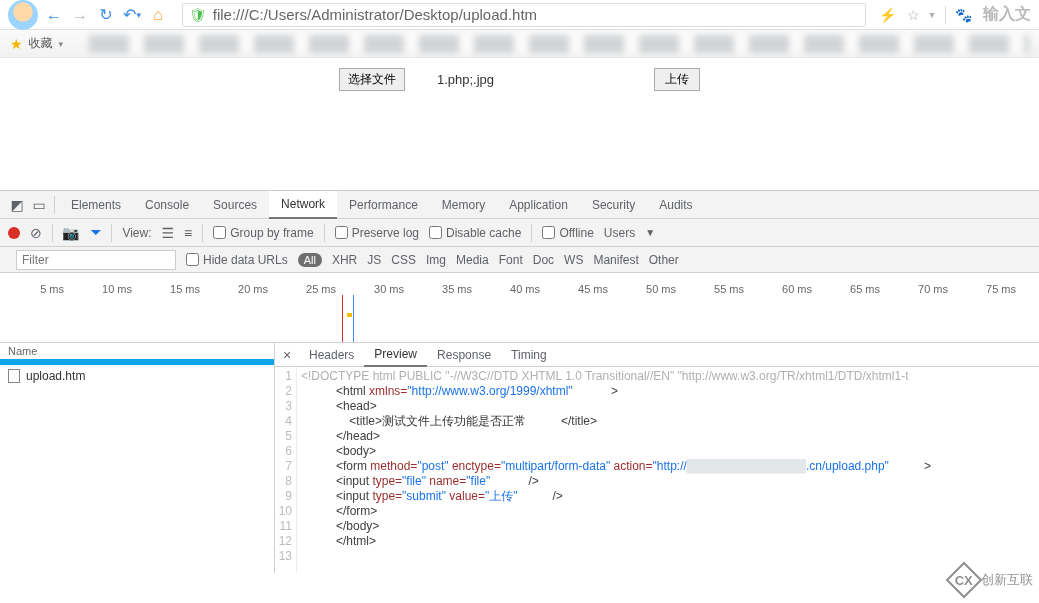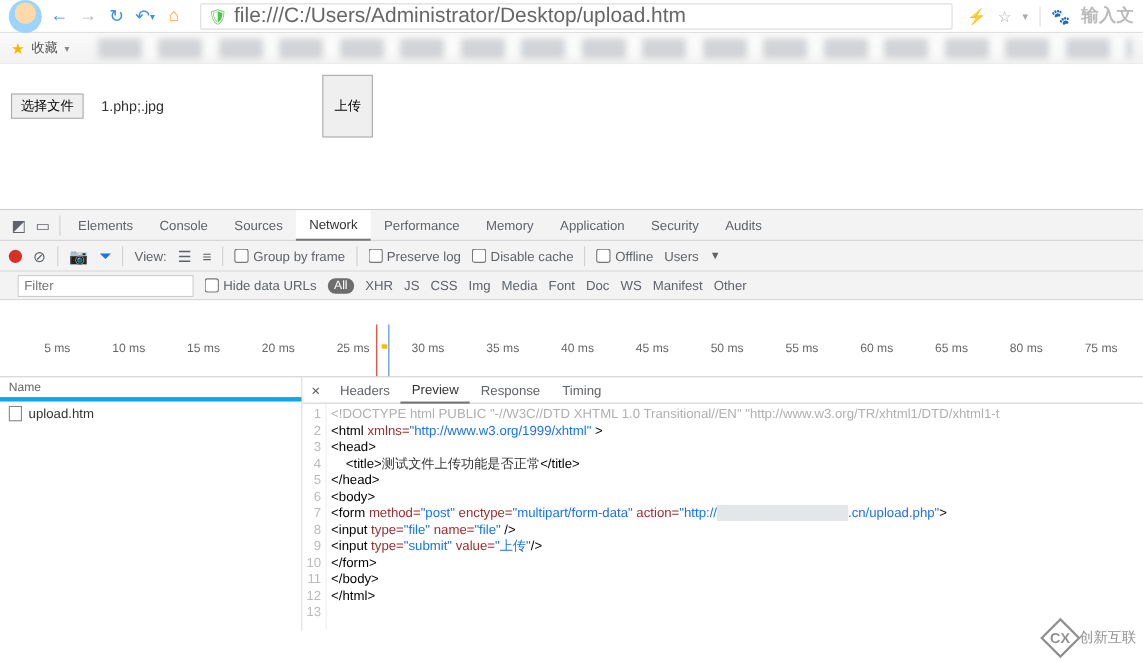--- a/index.html
+++ b/index.html
@@ -6,36 +6,36 @@
 body { width: 1039px; height: 603px; background: #fff; font-size: 12px; color: #333; overflow: hidden; position: relative; }
 
 
 .browser-bar { height: 30px; display: flex; align-items: center; padding: 0 8px; border-bottom: 1px solid #e0e0e0; gap: 6px; }
 .avatar { width: 30px; height: 30px; background: radial-gradient(circle at 50% 40%, #ffd9a8 40%, #9bd5ff 42%); border-radius: 50%; flex-shrink: 0; }
 .nav-btn { width: 20px; height: 20px; display: flex; align-items: center; justify-content: center; color: #3b8ee5; font-size: 16px; cursor: pointer; }
 .nav-btn.disabled { color: #bbb; }
 .home-btn { color: #ff9d3c; }
 .url-bar { flex: 1; display: flex; align-items: center; height: 24px; border: 1px solid #ddd; border-radius: 2px; padding: 0 6px; gap: 6px; margin: 0 8px; }
 .shield { color: #4bc248; font-size: 14px; }
-.url-text { flex: 1; color: #666; font-size: 19px; white-space: nowrap; overflow: hidden; }
+.url-text { flex: 1; color: #666; font-size: 15px; white-space: nowrap; overflow: hidden; }
 .right-icons { display: flex; align-items: center; gap: 10px; color: #aaa; font-size: 14px; }
 .divider-v { width: 1px; height: 18px; background: #ddd; }
 
 
 .bookmark-bar { height: 28px; display: flex; align-items: center; padding: 0 10px; border-bottom: 1px solid #e8e8e8; gap: 6px; background: linear-gradient(#fafafa,#f2f2f2); }
 .star { color: #f7b500; font-size: 14px; }
 .bm-label { color: #555; }
 .blur-list { flex: 1; height: 18px; margin-left: 20px; background: repeating-linear-gradient(90deg, #aeb2b7 0 40px, #fff 40px 55px); filter: blur(3px); opacity: .5; }
 
 
 .page-content { padding: 10px 10px; height: 132px; }
-.file-row { display: flex; align-items: center; gap: 4px; }
+.file-row { display: flex; align-items: center; gap: 20px; justify-content: center; }
 .file-btn { font-size: 12px; padding: 2px 8px; background: #efefef; border: 1px solid #aaa; cursor: pointer; }
 .file-name { font-size: 13px; color: #333; margin-left: 12px; }
-.upload-btn { margin-left: 140px; font-size: 12px; padding: 19px 10px; background: #efefef; border: 1px solid #aaa; cursor: pointer; }
+.upload-btn { margin-left: 140px; font-size: 12px; padding: 2px 10px; background: #efefef; border: 1px solid #aaa; cursor: pointer; }
 
 
 .devtools { border-top: 1px solid #ccc; display: flex; flex-direction: column; height: 383px; }
 .dt-tabs { display: flex; align-items: center; height: 28px; border-bottom: 1px solid #d0d0d0; padding-left: 6px; gap: 0; background: #f3f3f3; color: #5f6368; }
 .dt-tab-icon { width: 22px; height: 22px; display: flex; align-items: center; justify-content: center; font-size: 14px; cursor: pointer; }
 .dt-tab { padding: 0 12px; height: 28px; display: flex; align-items: center; cursor: pointer; font-size: 12px; color: #5f6368; }
 .dt-tab.active { color: #333; border-bottom: 2px solid #777; background: #fff; }
 .dt-sep { width: 1px; height: 18px; background: #d0d0d0; margin: 0 4px; }
 
 .dt-toolbar { display: flex; align-items: center; height: 28px; border-bottom: 1px solid #d0d0d0; padding: 0 8px; gap: 10px; background: #f3f3f3; color: #5f6368; font-size: 12px; }
@@ -45,45 +45,45 @@
 .tb-label { color: #5f6368; }
 .tb-chk { display: flex; align-items: flex-start; gap: 4px; }
 .tb-divider { width: 1px; height: 18px; background: #d0d0d0; }
 
 .dt-filter-row { display: flex; align-items: center; height: 26px; border-bottom: 1px solid #d0d0d0; padding: 0 16px; gap: 10px; background: #f3f3f3; font-size: 12px; color: #5f6368; }
 .filter-input { width: 160px; height: 20px; border: 1px solid #ccc; padding: 0 5px; font-size: 12px; background: #fff; }
 .type-pill { background: #6e6e6e; color: #fff; border-radius: 8px; padding: 1px 6px; font-size: 11px; }
 .type-item { cursor: pointer; }
 
 .timeline { height: 70px; border-bottom: 1px solid #d0d0d0; position: relative; background: #fff; }
-.timeline-header { display: flex; height: 22px; align-items: flex-start; padding-top: 4px; font-size: 11px; color: #666; margin-top: 34px; }
+.timeline-header { display: flex; height: 22px; align-items: flex-end; padding-top: 4px; font-size: 11px; color: #666; }
 .tl-tick { width: 68px; text-align: right; padding-right: 4px; }
 .timeline-body { position: absolute; top: 22px; left: 0; right: 0; bottom: 0; }
 .tl-mark { position: absolute; top: 0; bottom: 0; width: 1px; }
 .tl-mark.red { background: #d93025; left: 342px; }
 .tl-mark.blue { background: #4285f4; left: 353px; }
 .tl-mark.yellow { background: #fbbc04; left: 347px; width: 5px; top: 18px; bottom: auto; height: 4px; }
 
 .dt-body { flex: 1; display: flex; min-height: 0; }
 .req-list { width: 275px; border-right: 1px solid #d0d0d0; background: #fff; display: flex; flex-direction: column; }
-.req-head { height: 22px; display: flex; align-items: center; padding: 0 8px; border-bottom: 4px solid #0ea5e9; color: #666; font-size: 11px; }
+.req-head { height: 22px; display: flex; align-items: center; padding: 0 8px; border-bottom: 6px solid #0ea5e9; color: #666; font-size: 11px; }
 .req-item { height: 22px; display: flex; align-items: center; padding: 0 8px; gap: 6px; font-size: 12px; color: #333; cursor: pointer; }
 .req-icon { width: 12px; height: 14px; border: 1px solid #888; background: #fff; display: inline-block; }
 
 .preview-pane { flex: 1; display: flex; flex-direction: column; background: #fff; min-width: 0; }
 .preview-tabs { height: 24px; display: flex; align-items: center; border-bottom: 1px solid #d0d0d0; font-size: 12px; color: #5f6368; }
 .preview-close { width: 24px; text-align: center; cursor: pointer; font-size: 14px; }
 .ptab { padding: 0 10px; height: 24px; display: flex; align-items: center; cursor: pointer; }
 .ptab.active { border-bottom: 2px solid #777; color: #333; }
 
 .code-area { flex: 1; display: flex; font-family: Consolas, monospace; font-size: 12px; overflow: hidden; }
 .gutter { width: 22px; background: #fff; color: #bbb; text-align: right; padding: 2px 4px 0 0; border-right: 1px solid #eee; line-height: 15px; white-space: pre; }
 .code-lines { flex: 1; padding: 2px 4px; white-space: pre; line-height: 15px; overflow: hidden; }
 .code-lines .c-gray { color: #b0b0b0; }
-.code-lines .c-tag { color: #000000; }
+.code-lines .c-tag { color: #404040; margin-left: 35px; }
 .code-lines .c-attr { color: #9b2e2e; }
 .code-lines .c-str { color: #1a73e8; }
 .code-lines .c-txt { color: #333; }
 .code-lines .c-mask { background: #e4e7ea; color: #e4e7ea; }
 
 
 .watermark { position: absolute; right: 6px; bottom: 10px; display: flex; align-items: center; gap: 4px; opacity: .55; font-size: 13px; color: #333; }
 .wm-badge { width: 26px; height: 26px; border: 2px solid #333; transform: rotate(45deg); display: flex; align-items: center; justify-content: center; font-weight: bold; font-size: 13px; }
 .wm-badge span { transform: rotate(-45deg); }
 </style>
@@ -203,21 +203,21 @@
       <div class="tl-tick">20 ms</div>
       <div class="tl-tick">25 ms</div>
       <div class="tl-tick">30 ms</div>
       <div class="tl-tick">35 ms</div>
       <div class="tl-tick">40 ms</div>
       <div class="tl-tick">45 ms</div>
       <div class="tl-tick">50 ms</div>
       <div class="tl-tick">55 ms</div>
       <div class="tl-tick">60 ms</div>
       <div class="tl-tick">65 ms</div>
-      <div class="tl-tick">80 ms</div>
+      <div class="tl-tick">70 ms</div>
       <div class="tl-tick">75 ms</div>
     </div>
     <div class="timeline-body">
       <div class="tl-mark yellow"></div>
       <div class="tl-mark red"></div>
       <div class="tl-mark blue"></div>
     </div>
   </div>
 
   <div class="dt-body">

